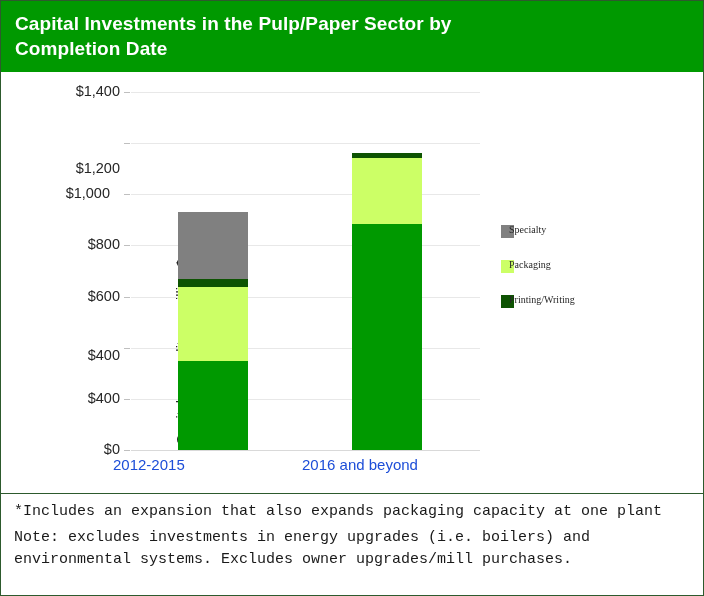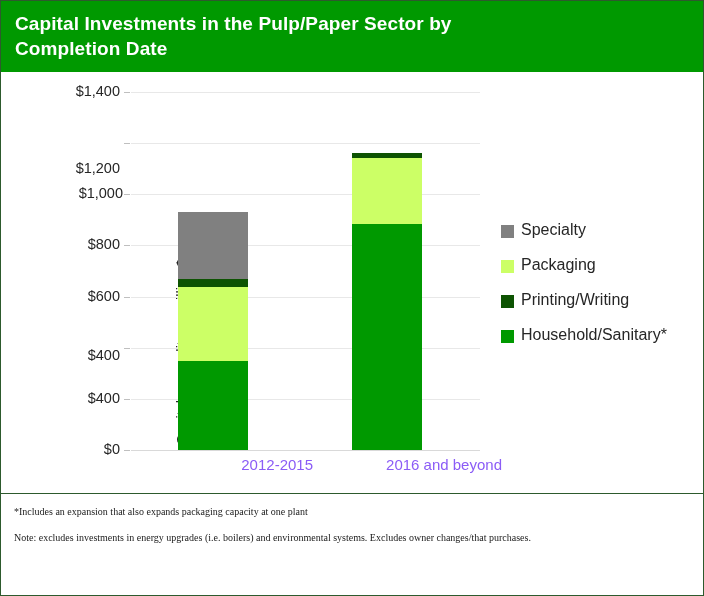--- a/index.html
+++ b/index.html
@@ -122,24 +122,24 @@
   .bar-seg {
     position: absolute;
     left: 0;
     width: 70px;
     box-sizing: border-box;
   }
   
   .xtick-label {
     position: absolute;
     top: 456px;
-    text-align: right;
+    text-align: left;
     font-family: "Liberation Sans", sans-serif;
     font-size: 15px;
-    color: #8b5cf6;
+    color: #1d4ed8;
     white-space: nowrap;
   }
   
   #legend {
     position: absolute;
     left: 501px;
     top: 219px;
     width: 198px;
   }
   .legend-row {
@@ -148,38 +148,38 @@
   }
   .legend-swatch {
     position: absolute;
     left: 0;
     top: 6px;
     width: 13px;
     height: 13px;
   }
   .legend-text {
     position: absolute;
-    left: 20px;
+    left: 8px;
     top: 0px;
-    font-family: Liberation Sans, sans-serif;
-    font-size: 16px;
+    font-family: Liberation Serif, serif;
+    font-size: 10px;
     color: #262626;
     white-space: nowrap;
     line-height: 22px;
   }
   
   #footnotes {
     position: absolute;
     left: 14px;
     top: 501px;
     width: 672px;
   }
   .footnote {
-    font-family: Liberation Serif, serif;
-    font-size: 10px;
+    font-family: Liberation Mono, monospace;
+    font-size: 15px;
     color: #1a1a1a;
     line-height: 22.5px;
     margin-bottom: 3px;
   }
 </style>
 </head>
 <body>
 
 <div id="figure">
 
@@ -211,21 +211,21 @@
       <div class="ytick-mark" style="top: 348px;"></div>
       <div class="ytick-label" style="left: 24px; top: 340px; margin-top: 8px;">$400</div>
       <div class="gridline" style="left: 131px; top: 297px;"></div>
       <div class="ytick-mark" style="top: 297px;"></div>
       <div class="ytick-label" style="left: 24px; top: 289px;">$600</div>
       <div class="gridline" style="left: 131px; top: 245px;"></div>
       <div class="ytick-mark" style="top: 245px;"></div>
       <div class="ytick-label" style="left: 24px; top: 237px; text-align: right;">$800</div>
       <div class="gridline" style="left: 131px; top: 194px;"></div>
       <div class="ytick-mark" style="top: 194px;"></div>
-      <div class="ytick-label" style="left: 27px; top: 186px;">$1,000</div>
+      <div class="ytick-label" style="left: 14px; top: 186px;">$1,000</div>
       <div class="gridline" style="left: 131px; top: 143px;"></div>
       <div class="ytick-mark" style="top: 143px;"></div>
       <div class="ytick-label" style="left: 24px; top: 135px; margin-top: 26px;">$1,200</div>
       <div class="gridline" style="left: 131px; top: 92px;"></div>
       <div class="ytick-mark" style="top: 92px;"></div>
       <div class="ytick-label" style="left: 24px; top: 84px;">$1,400</div>
     </div>
 
   <div id="bars-layer">
       <div class="bar-group" style="left: 178px; top: 92px; height: 358px; position: absolute;">
@@ -249,24 +249,20 @@
         <span class="legend-text">Specialty</span>
       </div>
       <div class="legend-row">
         <span class="legend-swatch" style="background: rgb(204, 255, 102);"></span>
         <span class="legend-text">Packaging</span>
       </div>
       <div class="legend-row">
         <span class="legend-swatch" style="background: rgb(13, 83, 2);"></span>
         <span class="legend-text">Printing/Writing</span>
       </div>
-      <div class="legend-row">
-        <span class="legend-swatch" style="background: rgb(0, 153, 0);"></span>
-        <span class="legend-text">Household/Sanitary*</span>
-      </div>
     </div>
 
   <div id="footnotes">
     <div class="footnote">*Includes an expansion that also expands packaging capacity at one plant</div>
-    <div class="footnote">Note: excludes investments in energy upgrades (i.e. boilers) and environmental systems. Excludes owner changes/that purchases.</div>
+    <div class="footnote">Note: excludes investments in energy upgrades (i.e. boilers) and environmental systems. Excludes owner upgrades/mill purchases.</div>
   </div>
 
 </div>
 
 </body></html>

